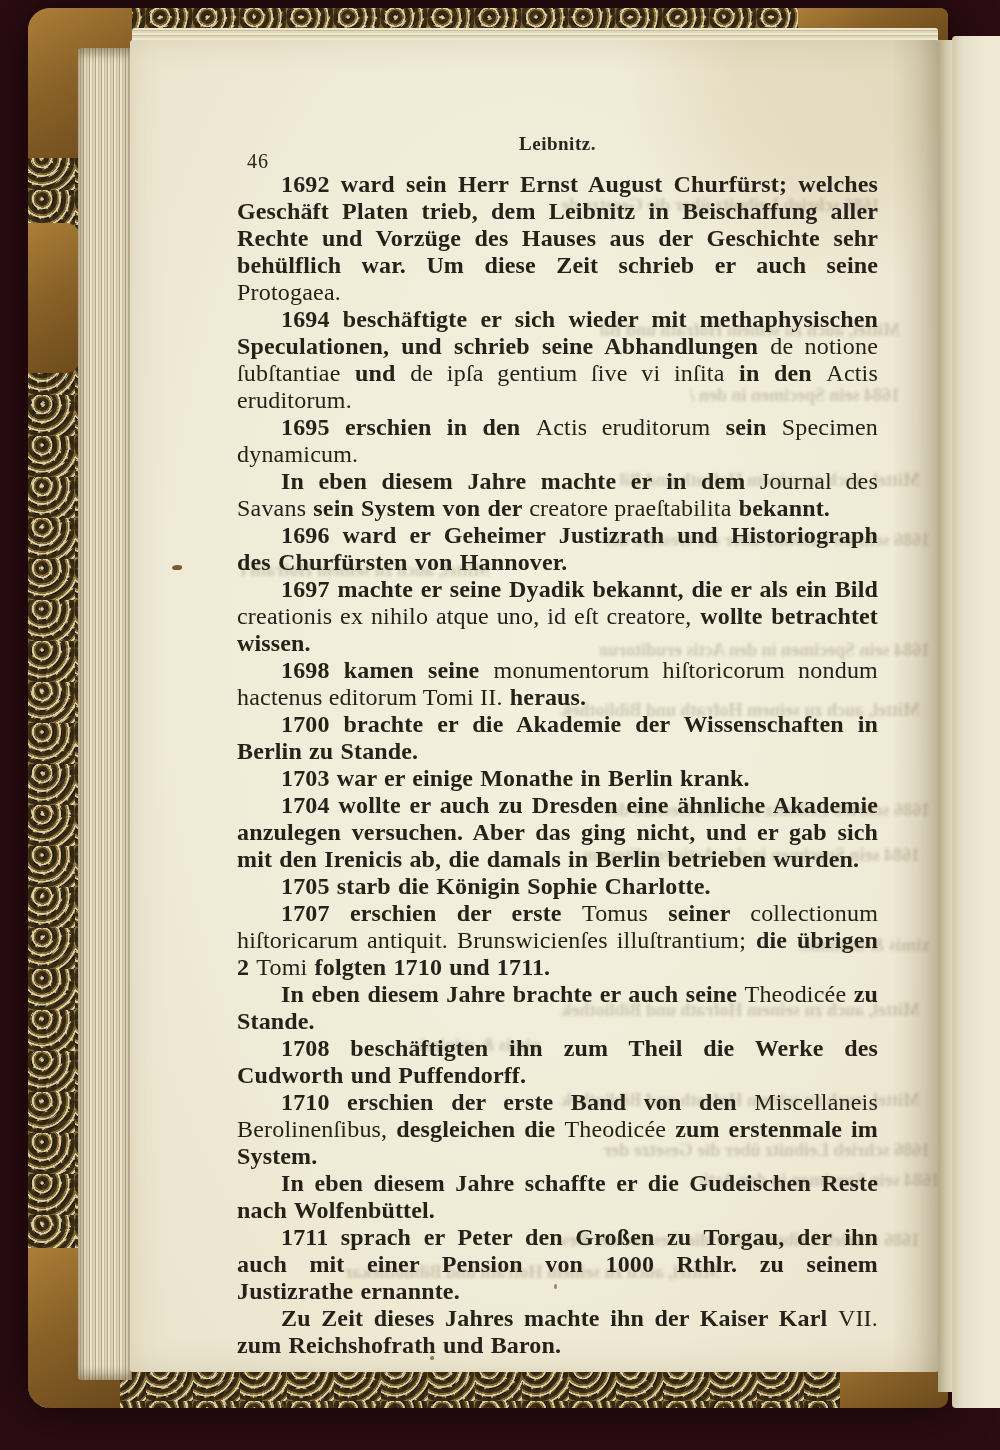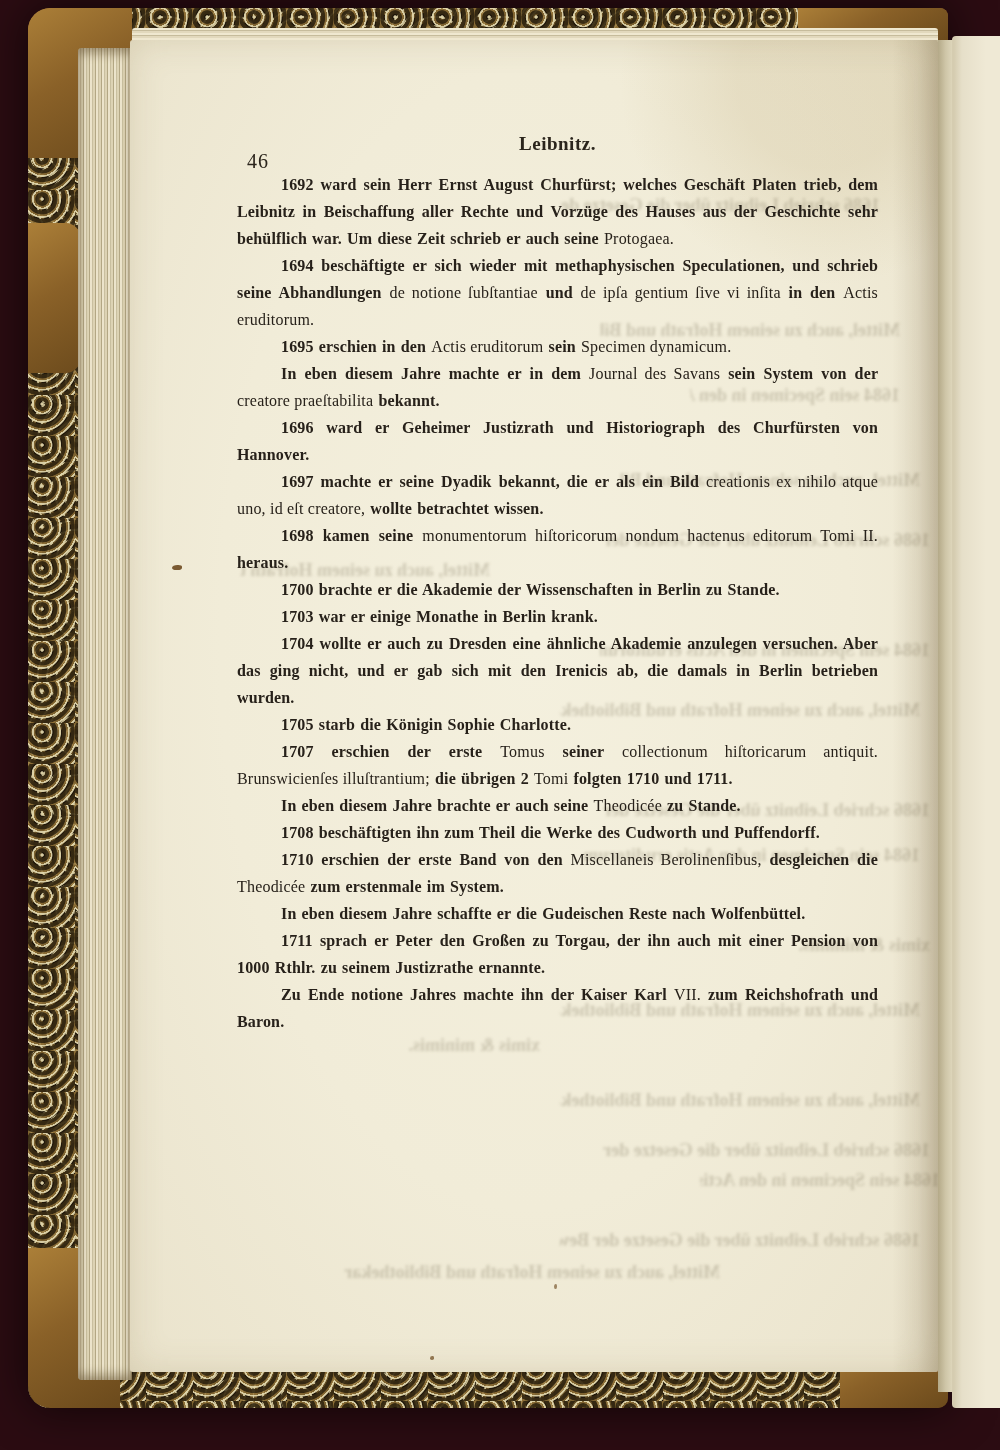--- a/index.html
+++ b/index.html
@@ -80,21 +80,21 @@
   .pagenum{
     position:absolute;left:10px;top:0;
     font-size:20px;color:#2b251c;letter-spacing:1px;margin-top:18px;
   }
   .running-head{
     position:absolute;left:0;right:30px;top:1px;text-align:center;
     font-size:19px;font-weight:700;color:#2b251c;letter-spacing:.5px;
   }
   .text-block{
     position:absolute;left:107px;top:131px;width:641px;
-    font-size:16px;line-height:27px;color:#27211a;
+    font-size:24px;line-height:27px;color:#27211a;
     text-align:justify;
   }
   .text-block p{margin:0;text-indent:44px;}
   .fraktur{font-weight:700;letter-spacing:.15px;word-spacing:1px;}
   .antiqua{font-weight:400;letter-spacing:.2px;}
 
   
   .bleed-layer{position:absolute;inset:0;pointer-events:none;}
   .bleed-line{
     position:absolute;white-space:nowrap;overflow:hidden;
@@ -169,21 +169,21 @@
         <p><span class="fraktur">1700 brachte er die Akademie der Wissenschaften in Berlin zu Stande.</span></p>
         <p><span class="fraktur">1703 war er einige Monathe in Berlin krank.</span></p>
         <p><span class="fraktur">1704 wollte er auch zu Dresden eine ähnliche Akademie anzulegen versuchen. Aber das ging nicht, und er gab sich mit den Irenicis ab, die damals in Berlin betrieben wurden.</span></p>
         <p><span class="fraktur">1705 starb die Königin Sophie Charlotte.</span></p>
         <p><span class="fraktur">1707 erschien der erste </span><span class="antiqua">Tomus</span><span class="fraktur"> seiner </span><span class="antiqua">collectionum hiſtoricarum antiquit. Brunswicienſes illuſtrantium;</span><span class="fraktur"> die übrigen 2 </span><span class="antiqua">Tomi</span><span class="fraktur"> folgten 1710 und 1711.</span></p>
         <p><span class="fraktur">In eben diesem Jahre brachte er auch seine </span><span class="antiqua">Theodicée</span><span class="fraktur"> zu Stande.</span></p>
         <p><span class="fraktur">1708 beschäftigten ihn zum Theil die Werke des Cudworth und Puffendorff.</span></p>
         <p><span class="fraktur">1710 erschien der erste Band von den </span><span class="antiqua">Miscellaneis Berolinenſibus,</span><span class="fraktur"> desgleichen die </span><span class="antiqua">Theodicée</span><span class="fraktur"> zum erstenmale im System.</span></p>
         <p><span class="fraktur">In eben diesem Jahre schaffte er die Gudeischen Reste nach Wolfenbüttel.</span></p>
         <p><span class="fraktur">1711 sprach er Peter den Großen zu Torgau, der ihn auch mit einer Pension von 1000 Rthlr. zu seinem Justizrathe ernannte.</span></p>
-        <p><span class="fraktur">Zu Ende notione Jahres machte ihn der Kaiser Karl </span><span class="antiqua">VII.</span><span class="fraktur"> zum Reichshofrath und Baron.</span></p>
+        <p><span class="fraktur">Zu Zeit dieses Jahres machte ihn der Kaiser Karl </span><span class="antiqua">VII.</span><span class="fraktur"> zum Reichshofrath und Baron.</span></p>
       </div>
 
     <div class="speck speck-1"></div>
     <div class="speck speck-2"></div>
     <div class="speck speck-3"></div>
 
     <div class="gutter-shade"></div>
   </div>
 
 </div>

